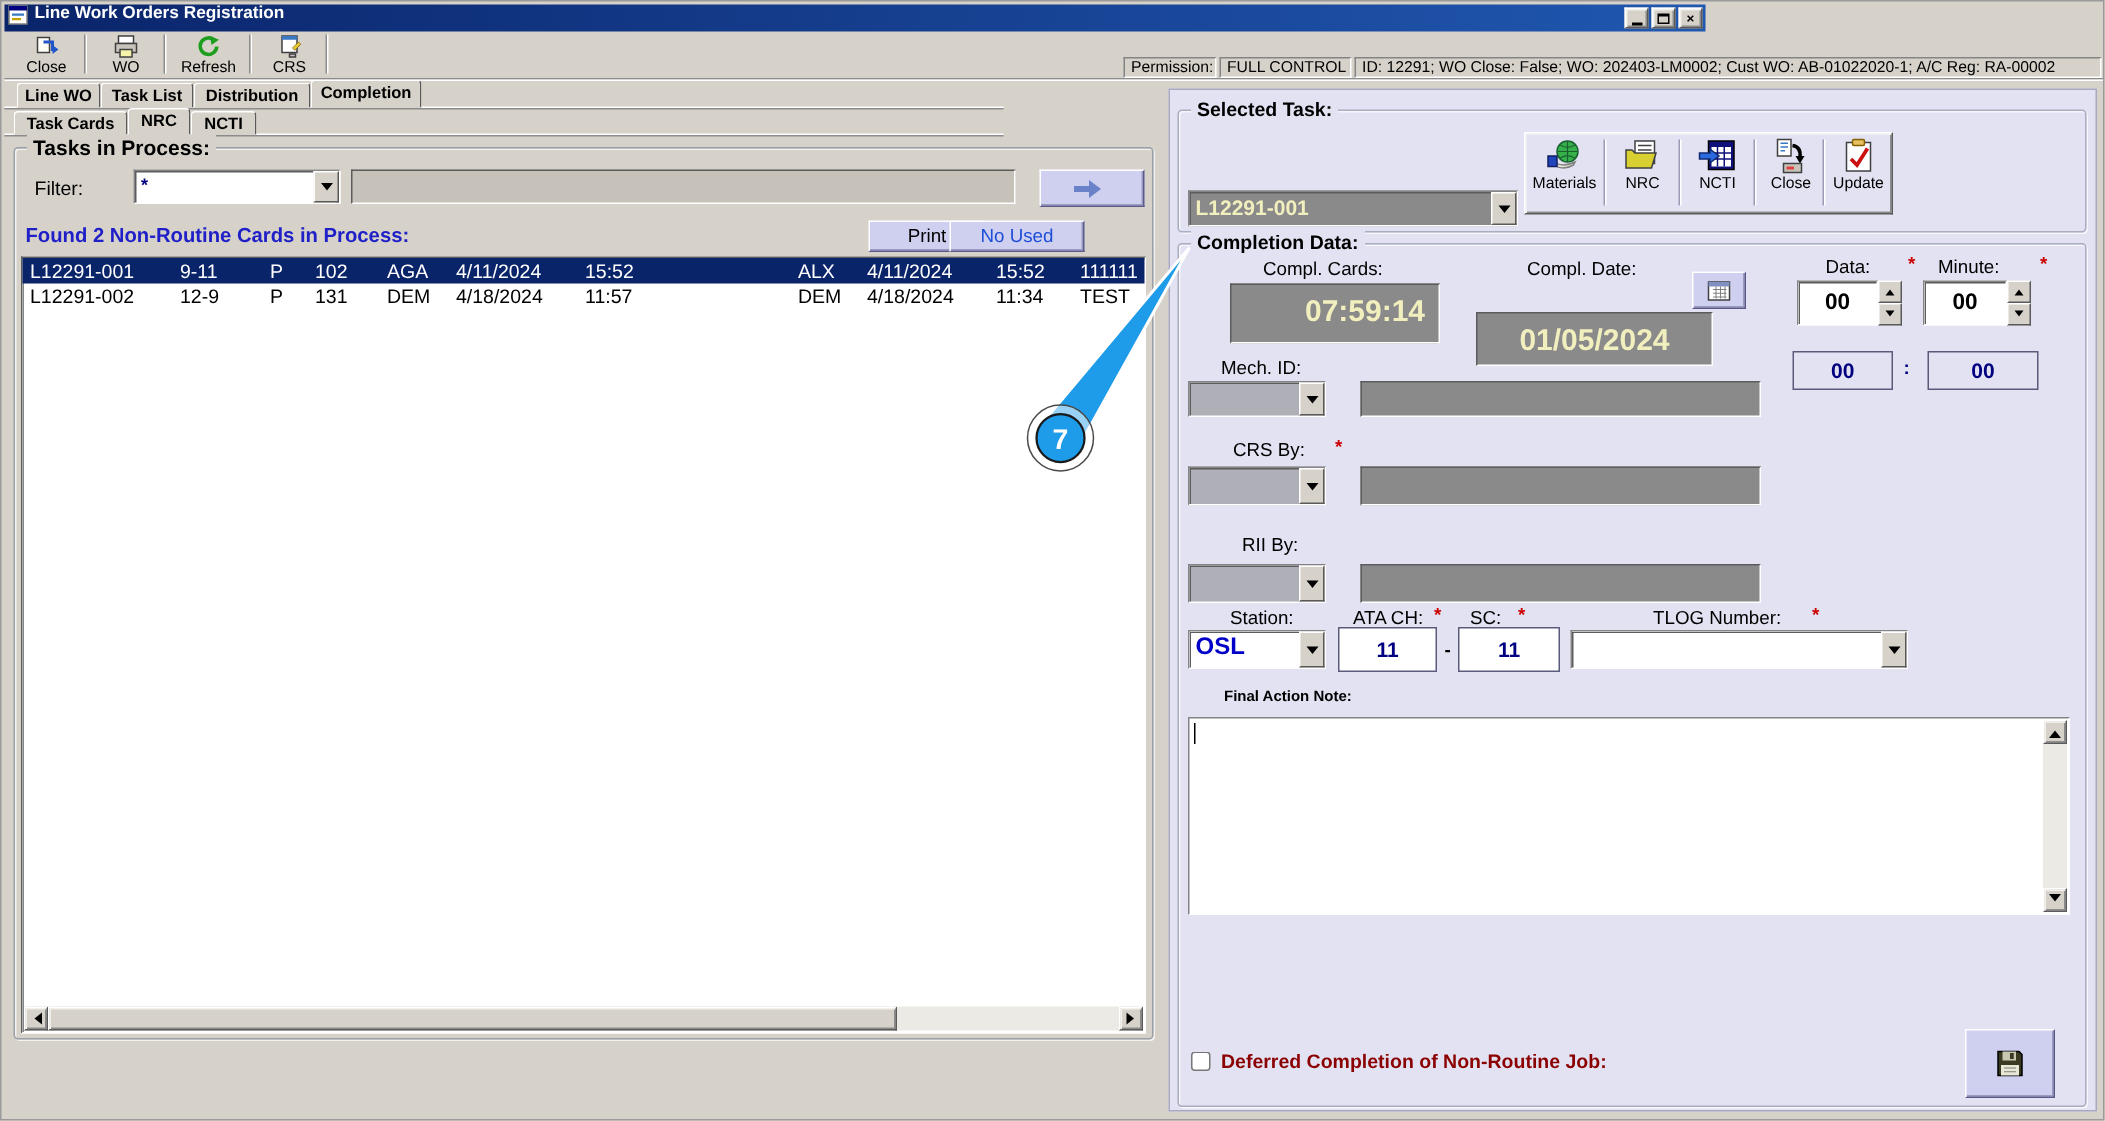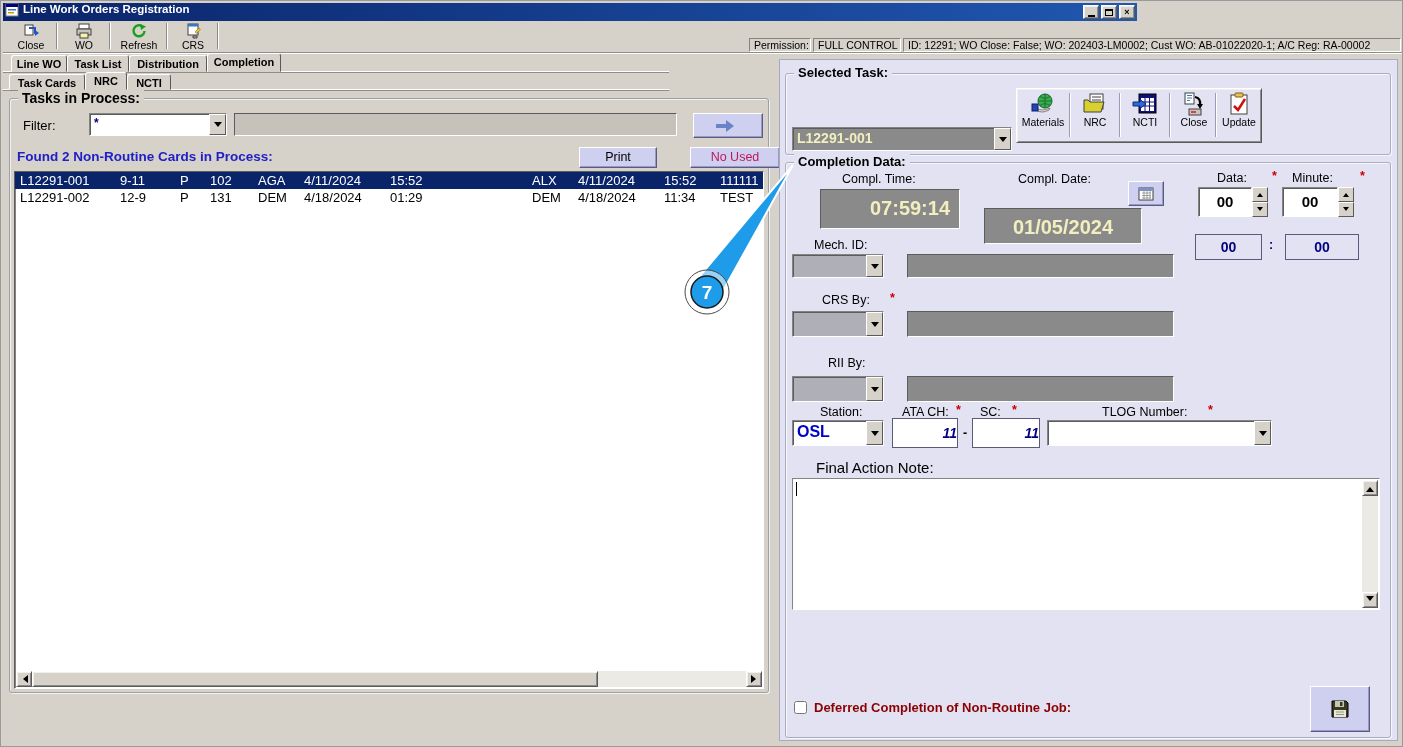--- a/index.html
+++ b/index.html
@@ -79,21 +79,21 @@
   .spinbox { position:absolute; background:#fff; border:1px solid; border-color:#848484 #fff #fff #848484;
              box-shadow:inset 1px 1px 0 #5c5c5c; font-weight:bold; font-size:15px; text-align:center; }
   .spinbtns { position:absolute; width:16px; display:flex; flex-direction:column; }
   .spinbtn { flex:1; background:#D6D2CA; border:1px solid; border-color:#fff #5a5a5a #5a5a5a #fff;
              display:flex; align-items:center; justify-content:center; }
   .mini-tri-up { width:0;height:0;border:3px solid transparent;border-bottom:4px solid #000; margin-bottom:2px;}
   .mini-tri-dn { width:0;height:0;border:3px solid transparent;border-top:4px solid #000; margin-top:2px;}
   .timebox { position:absolute; border:1px solid #5a5a7a; background:#E2E2F2; color:#000080;
              font-weight:bold; font-size:14px; text-align:center; }
   .whitefield { position:absolute; background:#fff; border:1px solid #5a5a7a; font-weight:bold; color:#000080;
-                text-align:right; font-size:14px;font-style:italic; }
+                text-align:center; font-size:14px; }
   .act-btn { position:absolute; top:3px; height:48px; display:flex; flex-direction:column; align-items:center; font-size:10.5px; }
   .act-sep { position:absolute; top:4px; width:2px; height:44px; border-left:1px solid #9a9ab4; border-right:1px solid #fff; }
   .vscroll { position:absolute; right:1px; top:1px; bottom:1px; width:16px; background:#ECEAE4;
              display:flex; flex-direction:column; justify-content:space-between; }
   .caret { position:absolute; left:3px; top:3px; width:1px; height:14px; background:#000; }
 </style>
 </head>
 <body>
 
 <div id="app">
@@ -186,21 +186,21 @@
   </div>
   <div class="grayfield" style="left:233px; top:112px; width:443px; height:23px; background:#C6C2BA;"></div>
   <div class="lavbtn" style="position:absolute; left:692px; top:112px; width:70px; height:25px; display:flex; align-items:center; justify-content:center;">
     <span style="display:flex; align-items:center;">
       <span style="width:10px;height:4px;background:#6A82C8;"></span>
       <span style="width:0;height:0;border:6px solid transparent;border-left:8px solid #6A82C8;"></span>
     </span>
   </div>
   <div class="rp-label" style="left:16px; top:148px; font-weight:bold; font-size:13.5px; color:#2020C8;">Found 2 Non-Routine Cards in Process:</div>
   <div class="lavbtn" style="position:absolute; left:578px; top:146px; width:78px; height:21px; line-height:19px;"><span>Print</span></div>
-  <div class="lavbtn" style="position:absolute; left:689px; top:146px; width:90px; height:21px; line-height:19px; color:#be185d;"><span>No Used</span></div>
+  <div class="lavbtn" style="position:absolute; left:632px; top:146px; width:90px; height:21px; line-height:19px; color:#1d4ed8;"><span>No Used</span></div>
 
   <div class="listbox">
     <div class="lrow selected">
       <span>L12291-001</span>
       <span>9-11</span>
       <span>P</span>
       <span>102</span>
       <span>AGA</span>
       <span>4/11/2024</span>
       <span>15:52</span>
@@ -209,21 +209,21 @@
       <span>15:52</span>
       <span>111111</span>
     </div>
     <div class="lrow">
       <span>L12291-002</span>
       <span>12-9</span>
       <span>P</span>
       <span>131</span>
       <span>DEM</span>
       <span>4/18/2024</span>
-      <span>01:29</span>
+      <span>11:57</span>
       <span>DEM</span>
       <span>4/18/2024</span>
       <span>11:34</span>
       <span>TEST</span>
     </div>
     <div class="hscroll">
       <span class="sbtn raised">
           <span class="left-tri"></span>
         </span>
       <span class="thumb raised" style="width:566px;"></span>
@@ -295,21 +295,21 @@
           <path d="M8 14 L12 18 L19 7" stroke="#cc1010" stroke-width="2.5" fill="none"></path>
         </svg>
         <span>Update</span>
       </div>
     </div>
 
     <div class="groupbox" style="left:5px; top:102px; width:606px; height:576px; border-color:#a8aec0;">
       <span class="grouplabel" style="background:#E2E2F2;">Completion Data:</span>
     </div>
 
-    <span class="rp-label" style="left:62px; top:112px;">Compl. Time:</span>
+    <span class="rp-label" style="left:62px; top:112px;">Compl. Cards:</span>
     <div class="bigval" style="position:absolute; left:40px; top:129px; width:140px; height:40px;padding-left:40px;">07:59:14</div>
     <span class="rp-label" style="left:238px; top:112px;">Compl. Date:</span>
     <div class="bigval" style="position:absolute; left:204px; top:120px; width:158px; height:36px;margin-top:28px;">01/05/2024</div>
     <div class="lavbtn" style="position:absolute; left:348px; top:121px; width:36px; height:25px; display:flex; align-items:center; justify-content:center;">
       <svg width="16" height="14" viewBox="0 0 16 14">
         <rect x="1" y="1" width="14" height="12" fill="#fff" stroke="#404040"></rect>
         <rect x="1" y="1" width="14" height="3" fill="#8090c0"></rect>
         <path d="M4 6 H13 M4 8.5 H13 M4 11 H13 M6 4 V12 M9 4 V12 M12 4 V12" stroke="#808080" stroke-width=".7"></path>
       </svg>
     </div>
@@ -385,21 +385,21 @@
     <div class="whitefield" style="left:192px; top:358px; width:68px; height:30px; line-height:28px;">11</div>
     <span class="rp-label" style="left:322px; top:345px;">TLOG Number:</span>
     <span class="rp-label req" style="left:428px; top:343px;">*</span>
     <div class="combo" style="left:267px; top:360px; width:225px; height:26px;">
       <span class="cv"></span>
       <span class="cb">
           <span class="dn-arrow"></span>
         </span>
     </div>
 
-    <span class="rp-label" style="left:36px; top:399px; font-size:15px;">Final Action Note:</span>
+    <span class="rp-label" style="left:36px; top:399px; font-size:10px;font-weight:bold;">Final Action Note:</span>
     <div class="sunken-lite" style="position:absolute; left:12px; top:418px; width:588px; height:132px; background:#fff;">
       <span class="caret"></span>
       <div class="vscroll">
         <span class="sbtn raised">
             <span class="up-tri"></span>
           </span>
         <span class="sbtn raised">
             <span class="dn-arrow" style="margin-top:0;"></span>
           </span>
       </div>

